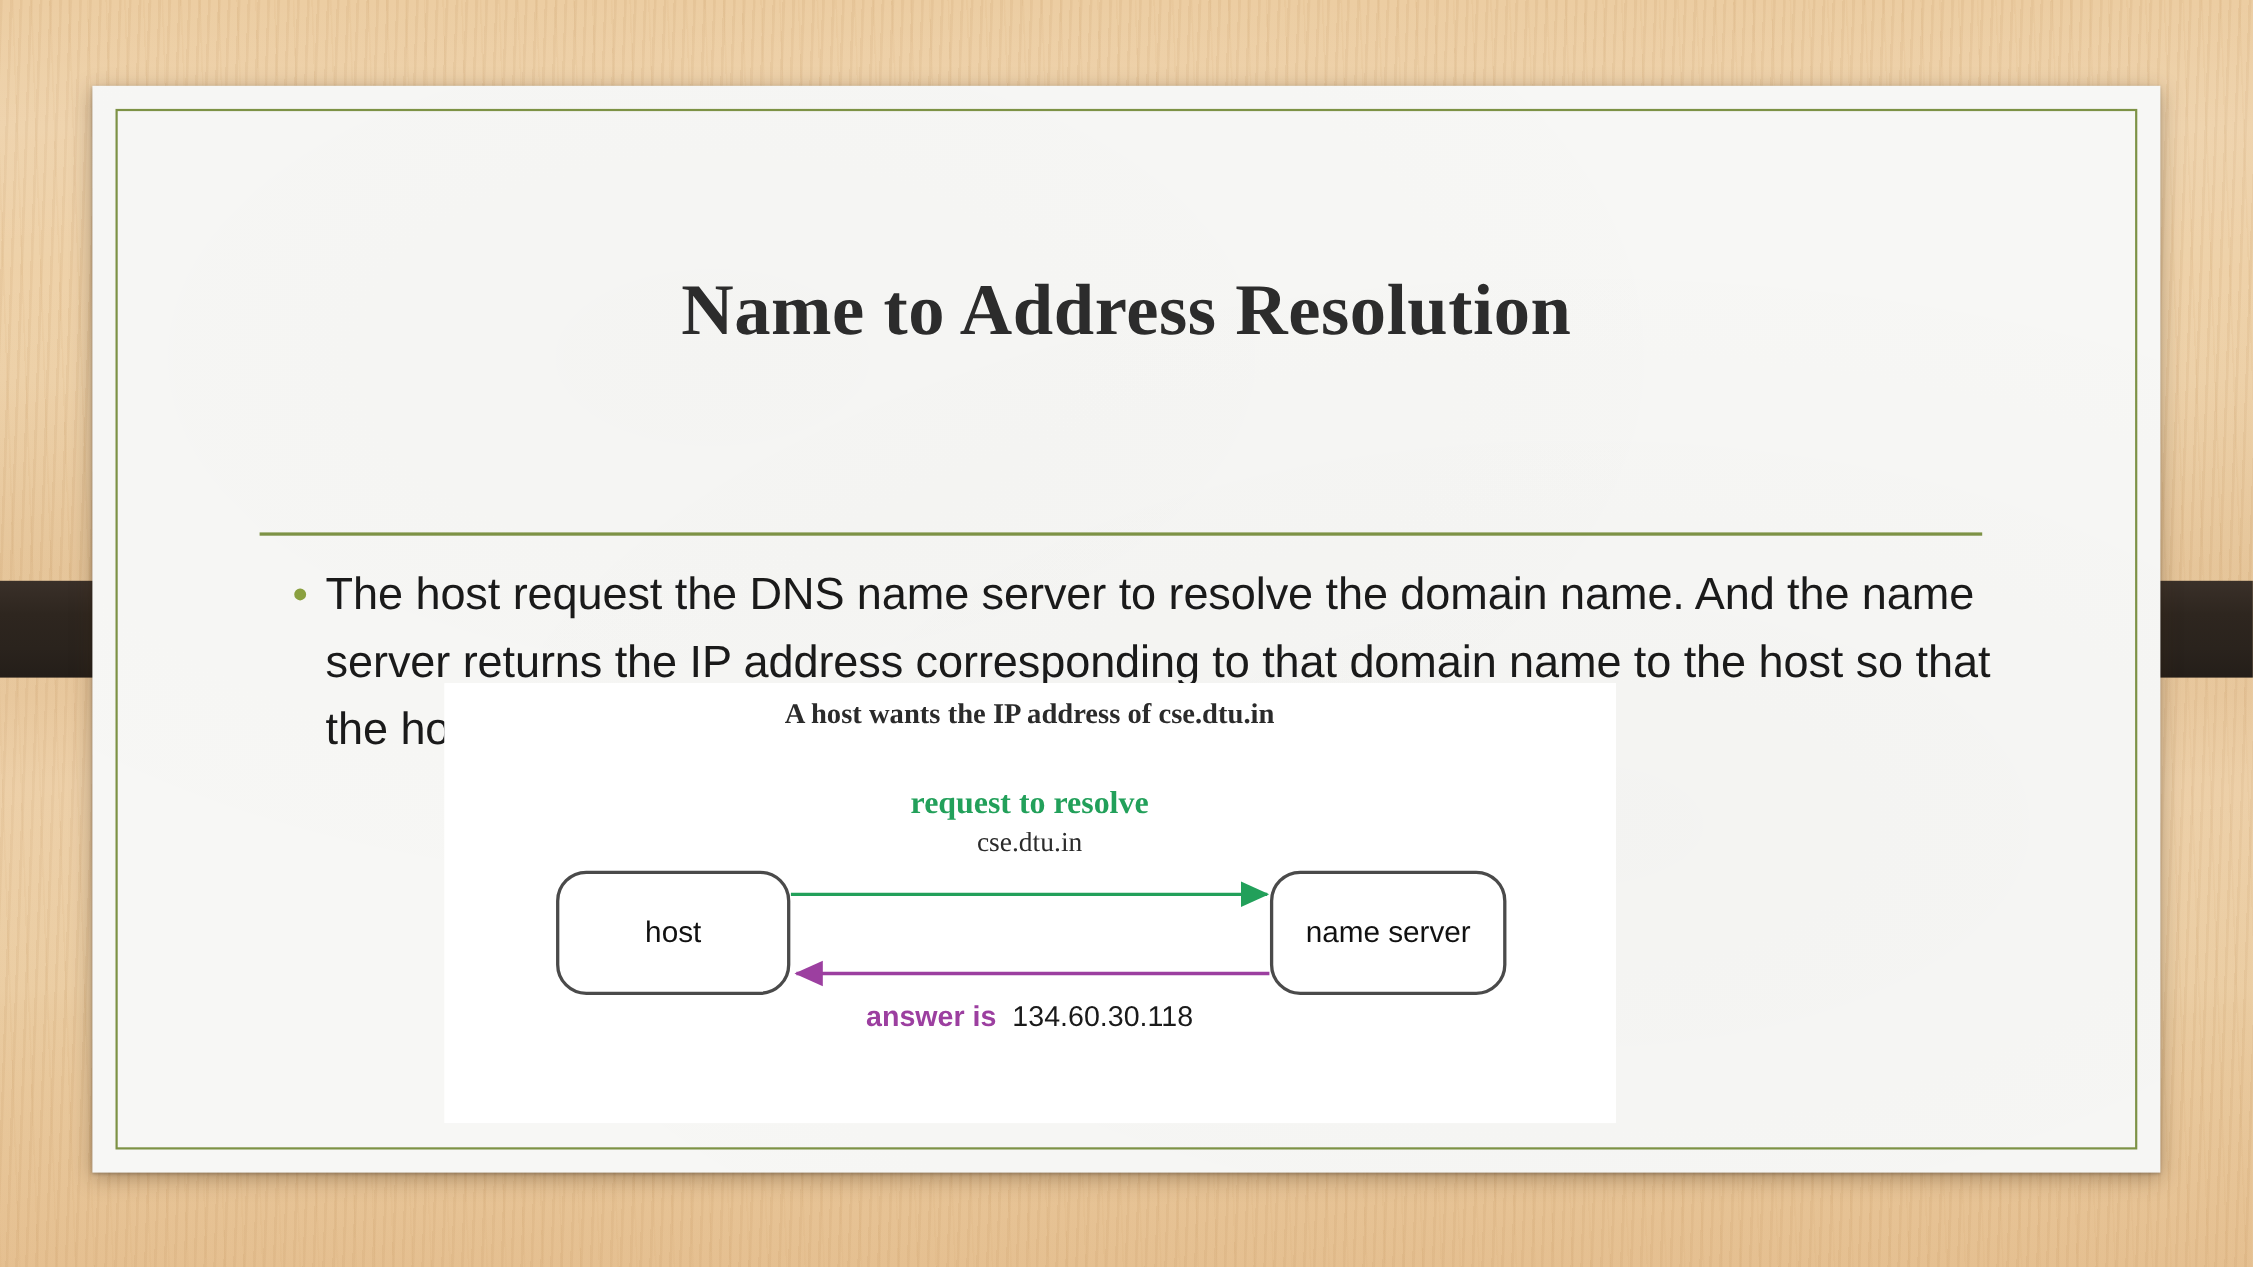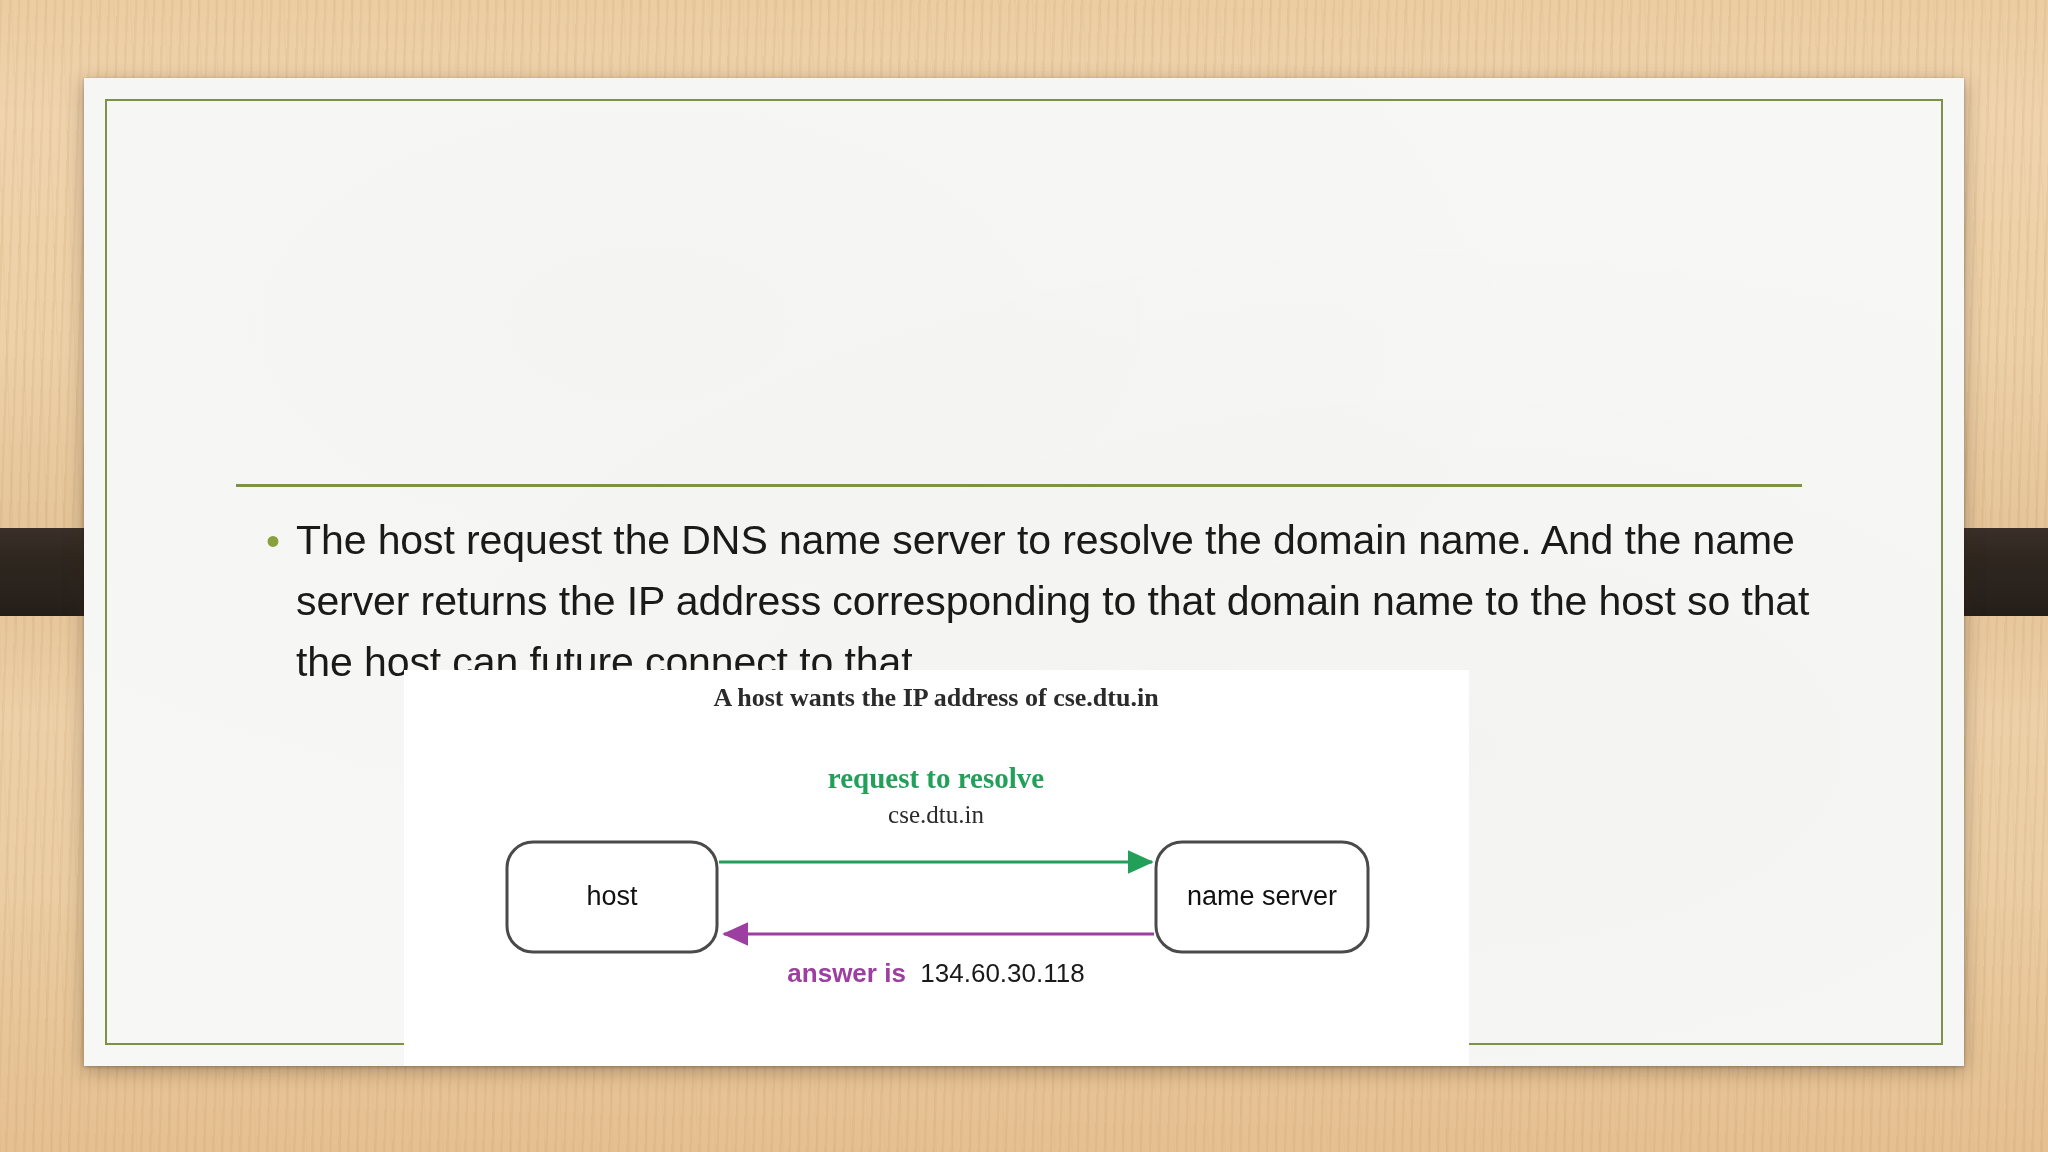--- a/index.html
+++ b/index.html
@@ -127,39 +127,40 @@
     font-size: 41px;
     line-height: 61px;
     color: #1a1a1a;
     letter-spacing: -0.1px;
   }
 
   
   #diagram {
     position: absolute;
     left: 320px;
-    top: 592px;
+    top: 543px;
     width: 1065px;
     height: 400px;
     background: #ffffff;
   }
   #diagram-svg { display: block; }
 </style>
 </head>
 <body>
 
 <div id="stage">
 
   <div class="desk-bar left"></div>
   <div class="desk-bar right"></div>
 
   <div id="slide">
 
     <div id="slide-inner-border"></div>
 
+    <div id="title">Name to Address Resolution</div>
 
     <div id="divider"></div>
 
     <div id="body-block">
       <div class="bullet-row">
         <div class="bullet-dot">•</div>
         <div class="bullet-text">The host request the DNS name server to resolve the domain name. And the name server returns the IP address corresponding to that domain name to the host so that the host can future connect to that</div>
       </div>
     </div>
 

